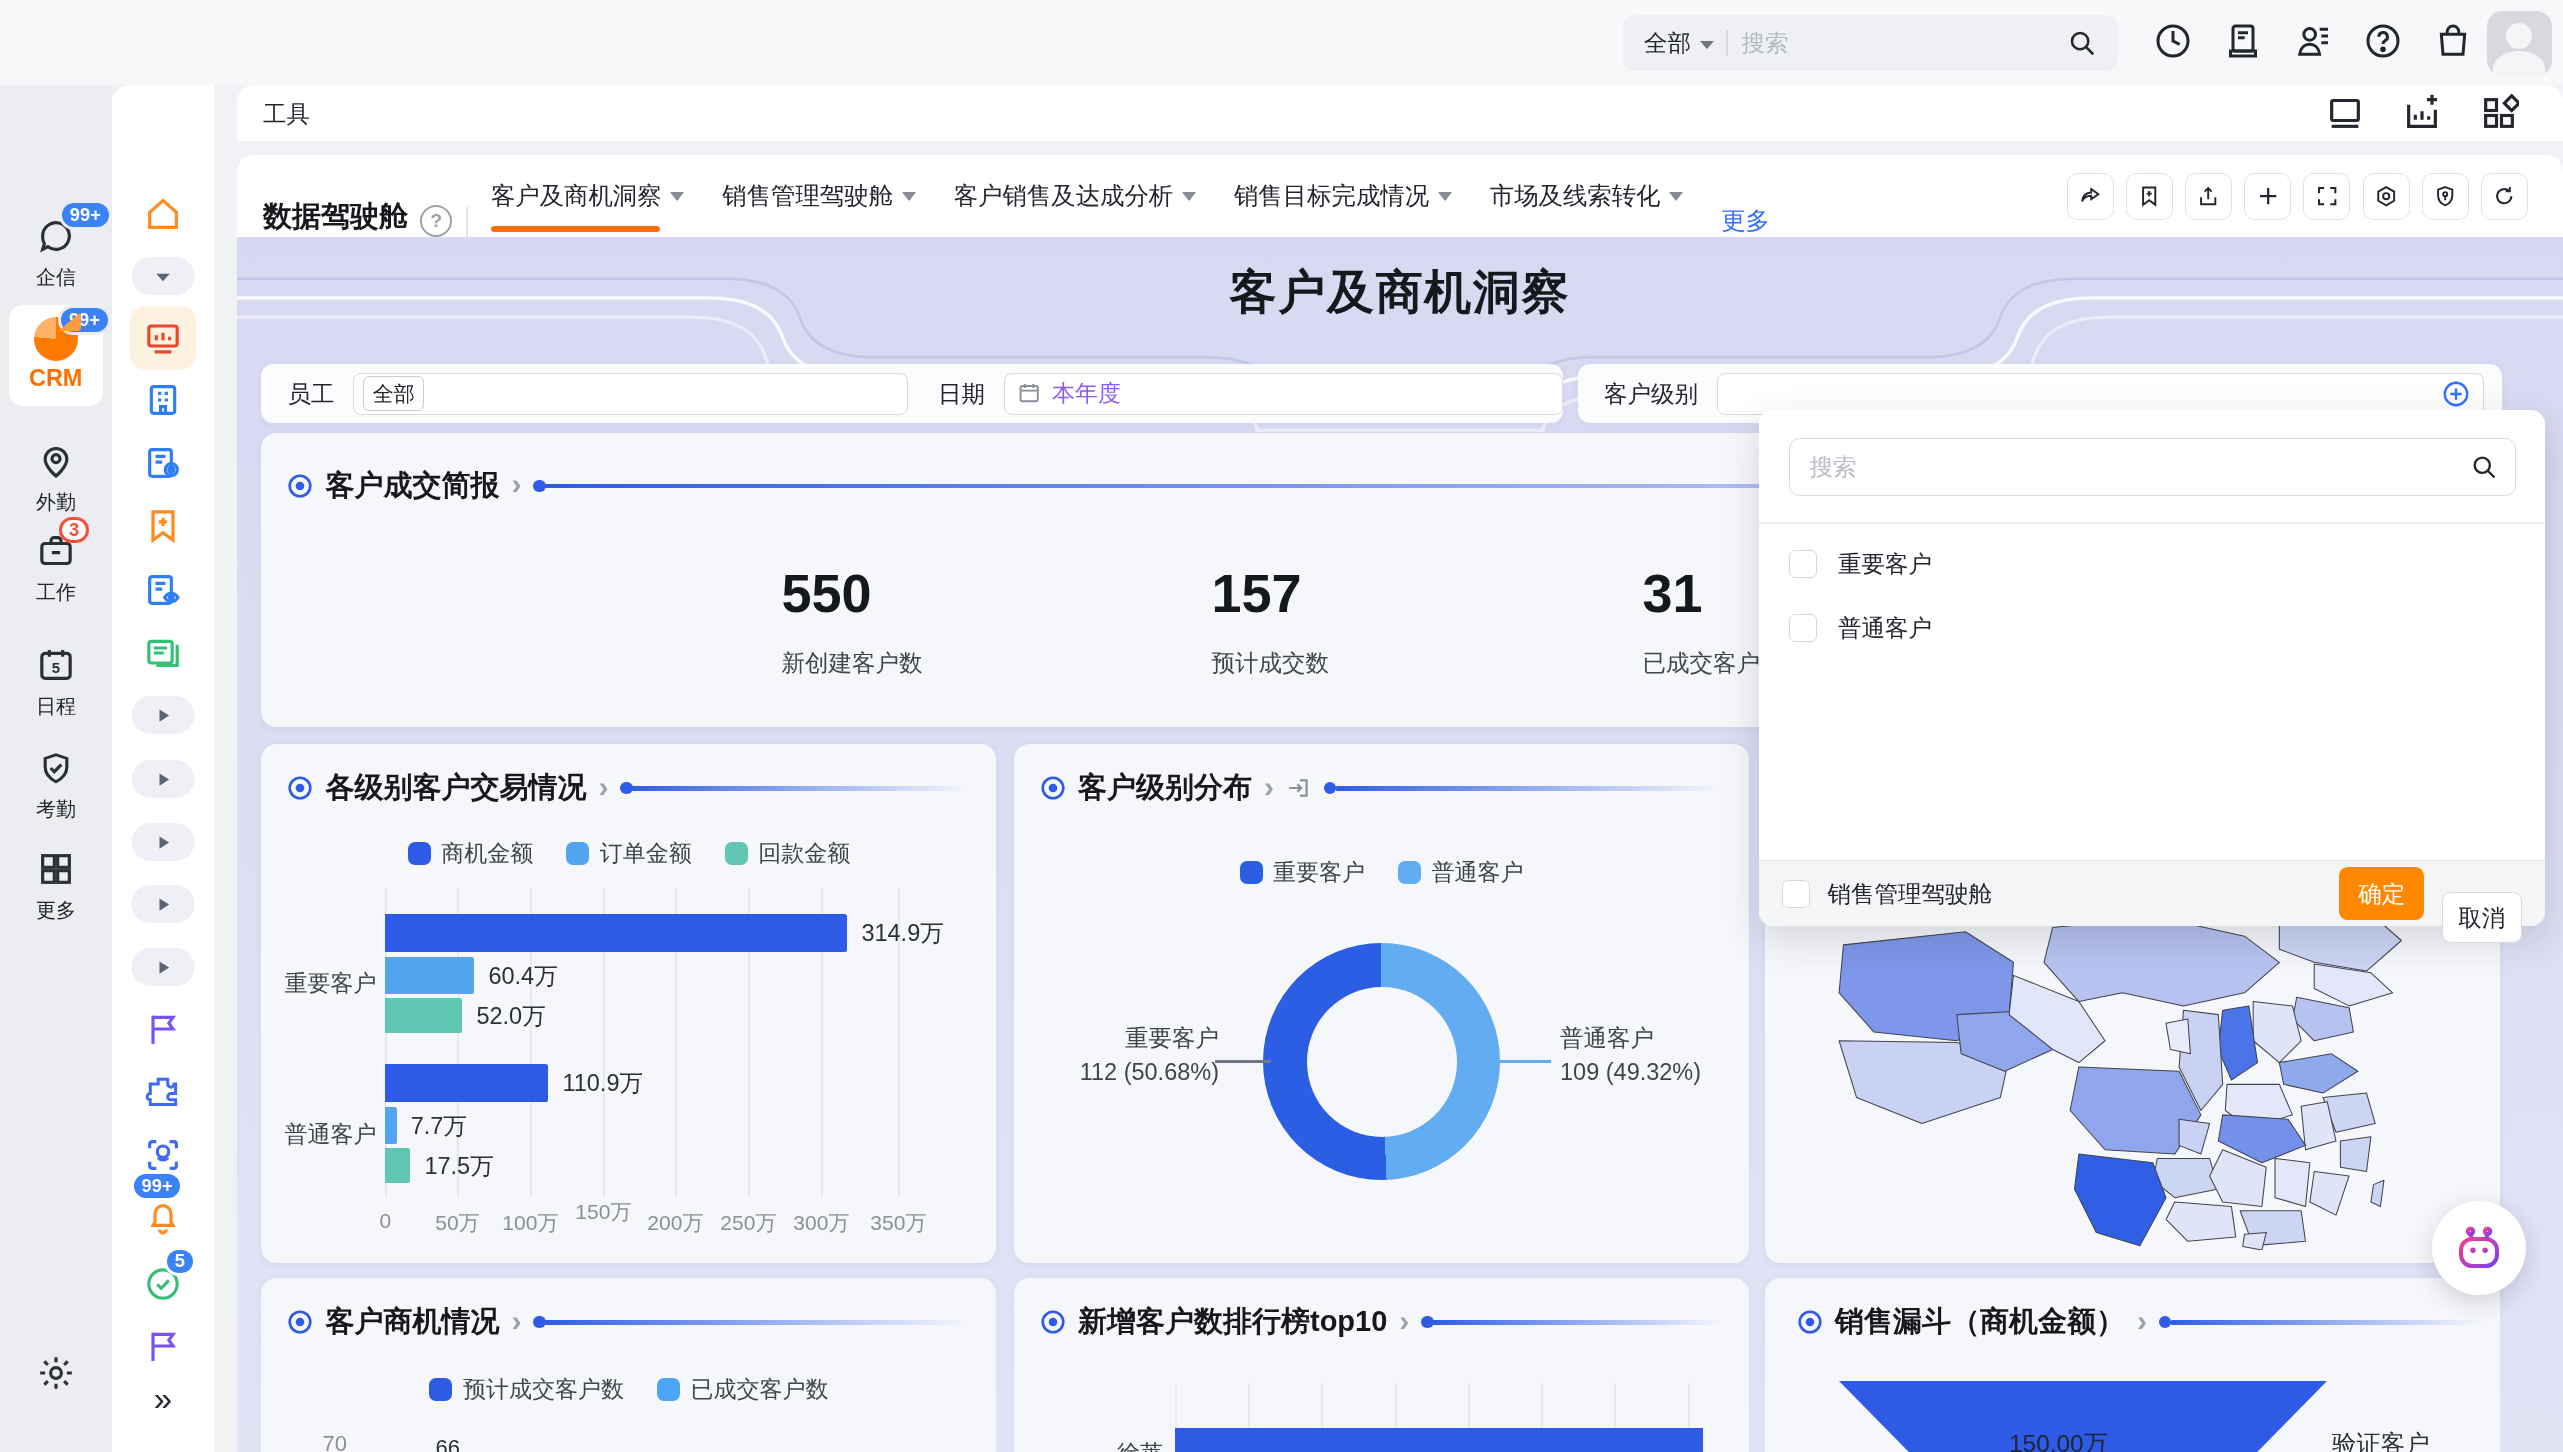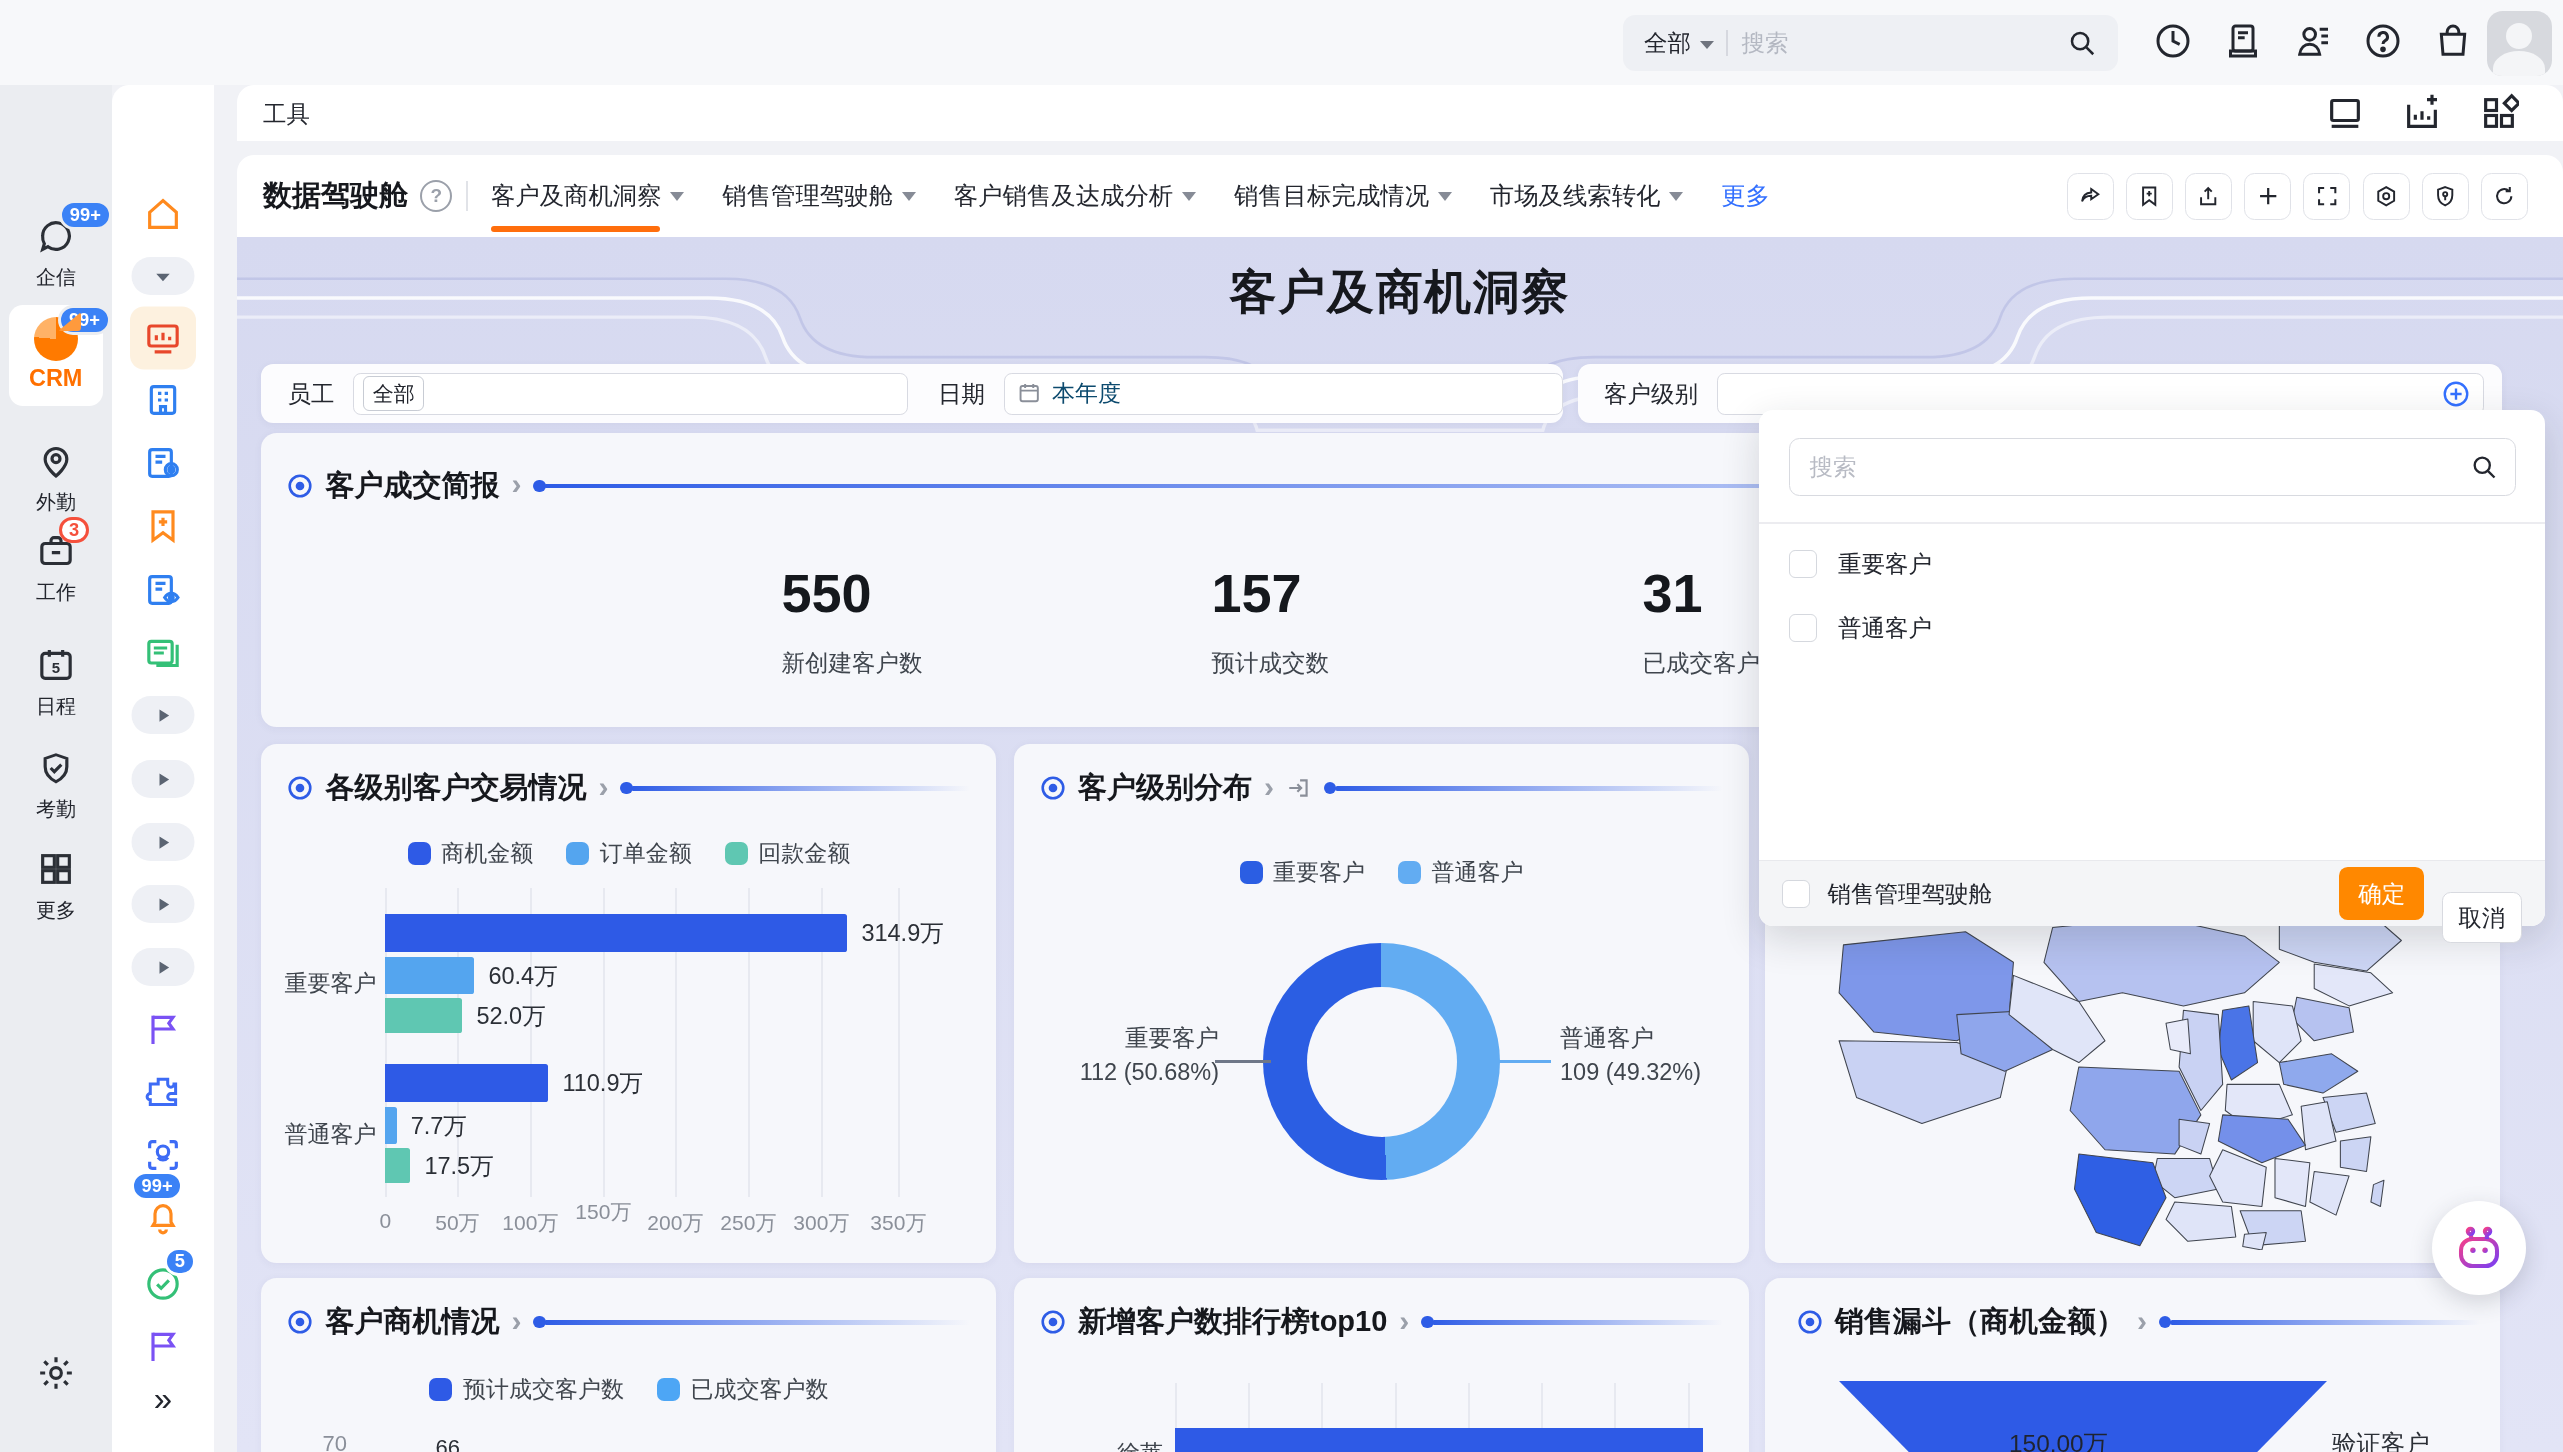--- a/index.html
+++ b/index.html
@@ -40,40 +40,40 @@
   .inico{position:absolute;left:50%;transform:translate(-50%,-50%);width:40px;height:40px;}
   .pill{position:absolute;left:50%;transform:translate(-50%,-50%);width:63px;height:38px;border-radius:19px;background:#eef0f5;
         display:flex;align-items:center;justify-content:center;}
   .activepill{position:absolute;left:50%;transform:translate(-50%,-50%);width:66px;height:63px;border-radius:14px;background:#fdf1df;
         display:flex;align-items:center;justify-content:center;}
   
   .toolsbar{left:237px;top:85px;width:2326px;height:56px;background:#fff;border-radius:17.4px 17.4px 0 0;}
   .toolstitle{position:absolute;left:26px;top:13px;font-size:23.5px;color:#23262e;}
   .toolsicons{position:absolute;right:44px;top:7.8px;display:flex;gap:37px;color:#23262e;}
   .tabbar{left:237px;top:155px;width:2326px;height:82px;background:#fff;border-radius:17.4px 17.4px 0 0;
-          display:flex;align-items:center;}
+          display:flex;align-items:flex-end;}
   .dashtitle{font-size:29px;font-weight:bold;color:#16181d;margin-left:26px;}
   .helpc{width:28px;height:28px;border:2.6px solid #9ba0aa;border-radius:50%;color:#9ba0aa;font-size:19px;font-weight:bold;
          display:flex;align-items:center;justify-content:center;margin:0 14px 0 12.2px;}
   .tdiv{width:1.7px;height:30px;background:#e1e3e8;margin-right:23px;}
   .tab{position:relative;font-size:24.4px;color:#23262e;margin-right:38px;display:flex;align-items:center;height:82px;}
   .tab .arr{width:0;height:0;border-left:7.8px solid transparent;border-right:7.8px solid transparent;border-top:9.6px solid #868b96;margin-left:8.7px;}
   .tab.active .under{position:absolute;left:0;bottom:5.2px;width:calc(100% - 24.4px);height:6.1px;border-radius:3.5px;background:#ff6e0d;}
   .tabmore{font-size:24.4px;color:#3370ff;}
   .tbtns{position:absolute;right:35px;top:173px;display:flex;gap:12.2px;}
   .tbtn{width:45px;height:45px;border:1.7px solid #e0e2e8;border-radius:10.5px;background:#fff;
         display:flex;align-items:center;justify-content:center;color:#23262e;}
   
   .dash{left:237px;top:237px;width:2326px;height:1215px;background:linear-gradient(#d6d9f0,#e2e4f6);overflow:hidden;}
   .banner-title{position:absolute;left:0;top:24.4px;width:100%;text-align:center;font-size:47px;font-weight:bold;color:#16181d;letter-spacing:1.7px;}
   .fcard{position:absolute;background:#fcfcfe;border-radius:12.2px;display:flex;align-items:center;box-shadow:0 1.7px 7px rgba(60,64,90,.05);}
   .flabel{font-size:23.5px;color:#23262e;margin:0 19px 0 26px;white-space:nowrap;}
   .finput{position:relative;height:42px;background:#fff;border:1.7px solid #d8dae2;border-radius:7.8px;display:flex;align-items:center;box-sizing:border-box;}
   .tag{border:1.7px solid #c8ccd4;border-radius:6.1px;font-size:21px;color:#23262e;padding:2.6px 8.7px;margin-left:8.7px;}
-  .dateval{font-size:23px;color:#0c4a6e;margin-left:10.5px;}
+  .dateval{font-size:23px;color:#8b5cf6;margin-left:10.5px;}
   .card{position:absolute;background:#f6f7fb;border-radius:15.7px;overflow:hidden;box-shadow:0 1.7px 8.7px rgba(60,64,90,.05);}
   .sechead{position:absolute;display:flex;align-items:center;gap:12px;text-align:right;}
   .sectitle{font-size:29px;font-weight:bold;color:#16181d;white-space:nowrap;}
   .chevr{font-size:30px;color:#9ba0aa;font-weight:bold;margin-top:-3.5px;}
   .dotline{flex:1;display:flex;align-items:center;}
   .dot{width:12.2px;height:12.2px;border-radius:50%;background:#2e5ce6;}
   .line{flex:1;height:4.4px;border-radius:2.6px;background:linear-gradient(90deg,#2e5ce6,rgba(120,150,240,0));margin-left:-1.7px;}
   .stat{position:absolute;width:401px;height:181px;border-radius:14px;padding:28px 0 0 38px;box-sizing:border-box;}
   .statv{font-size:54px;font-weight:bold;color:#15181d;}
   .statl{font-size:23.5px;color:#3f454d;margin-top:23px;}

